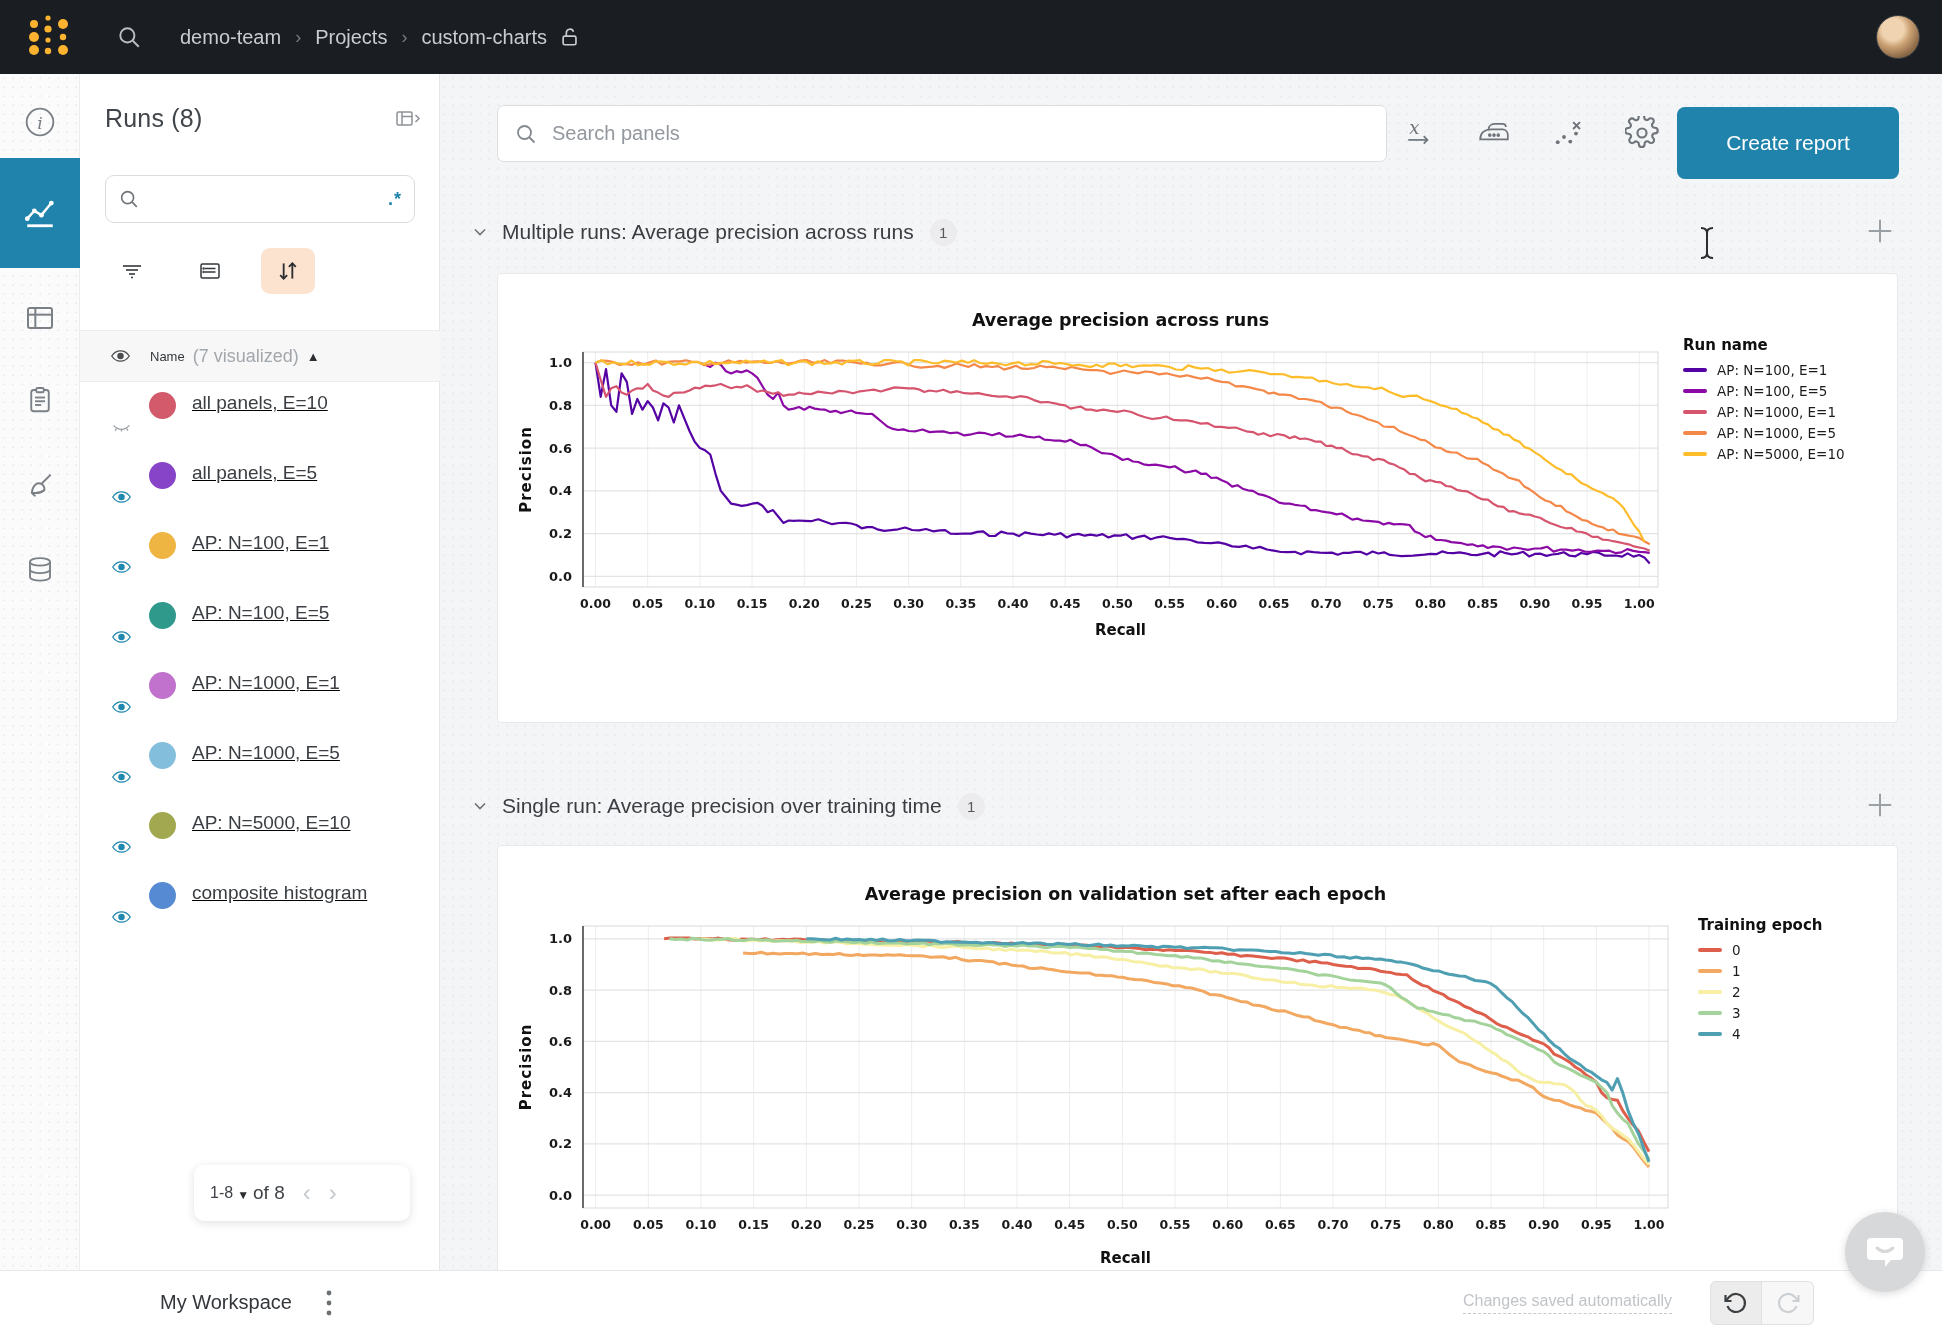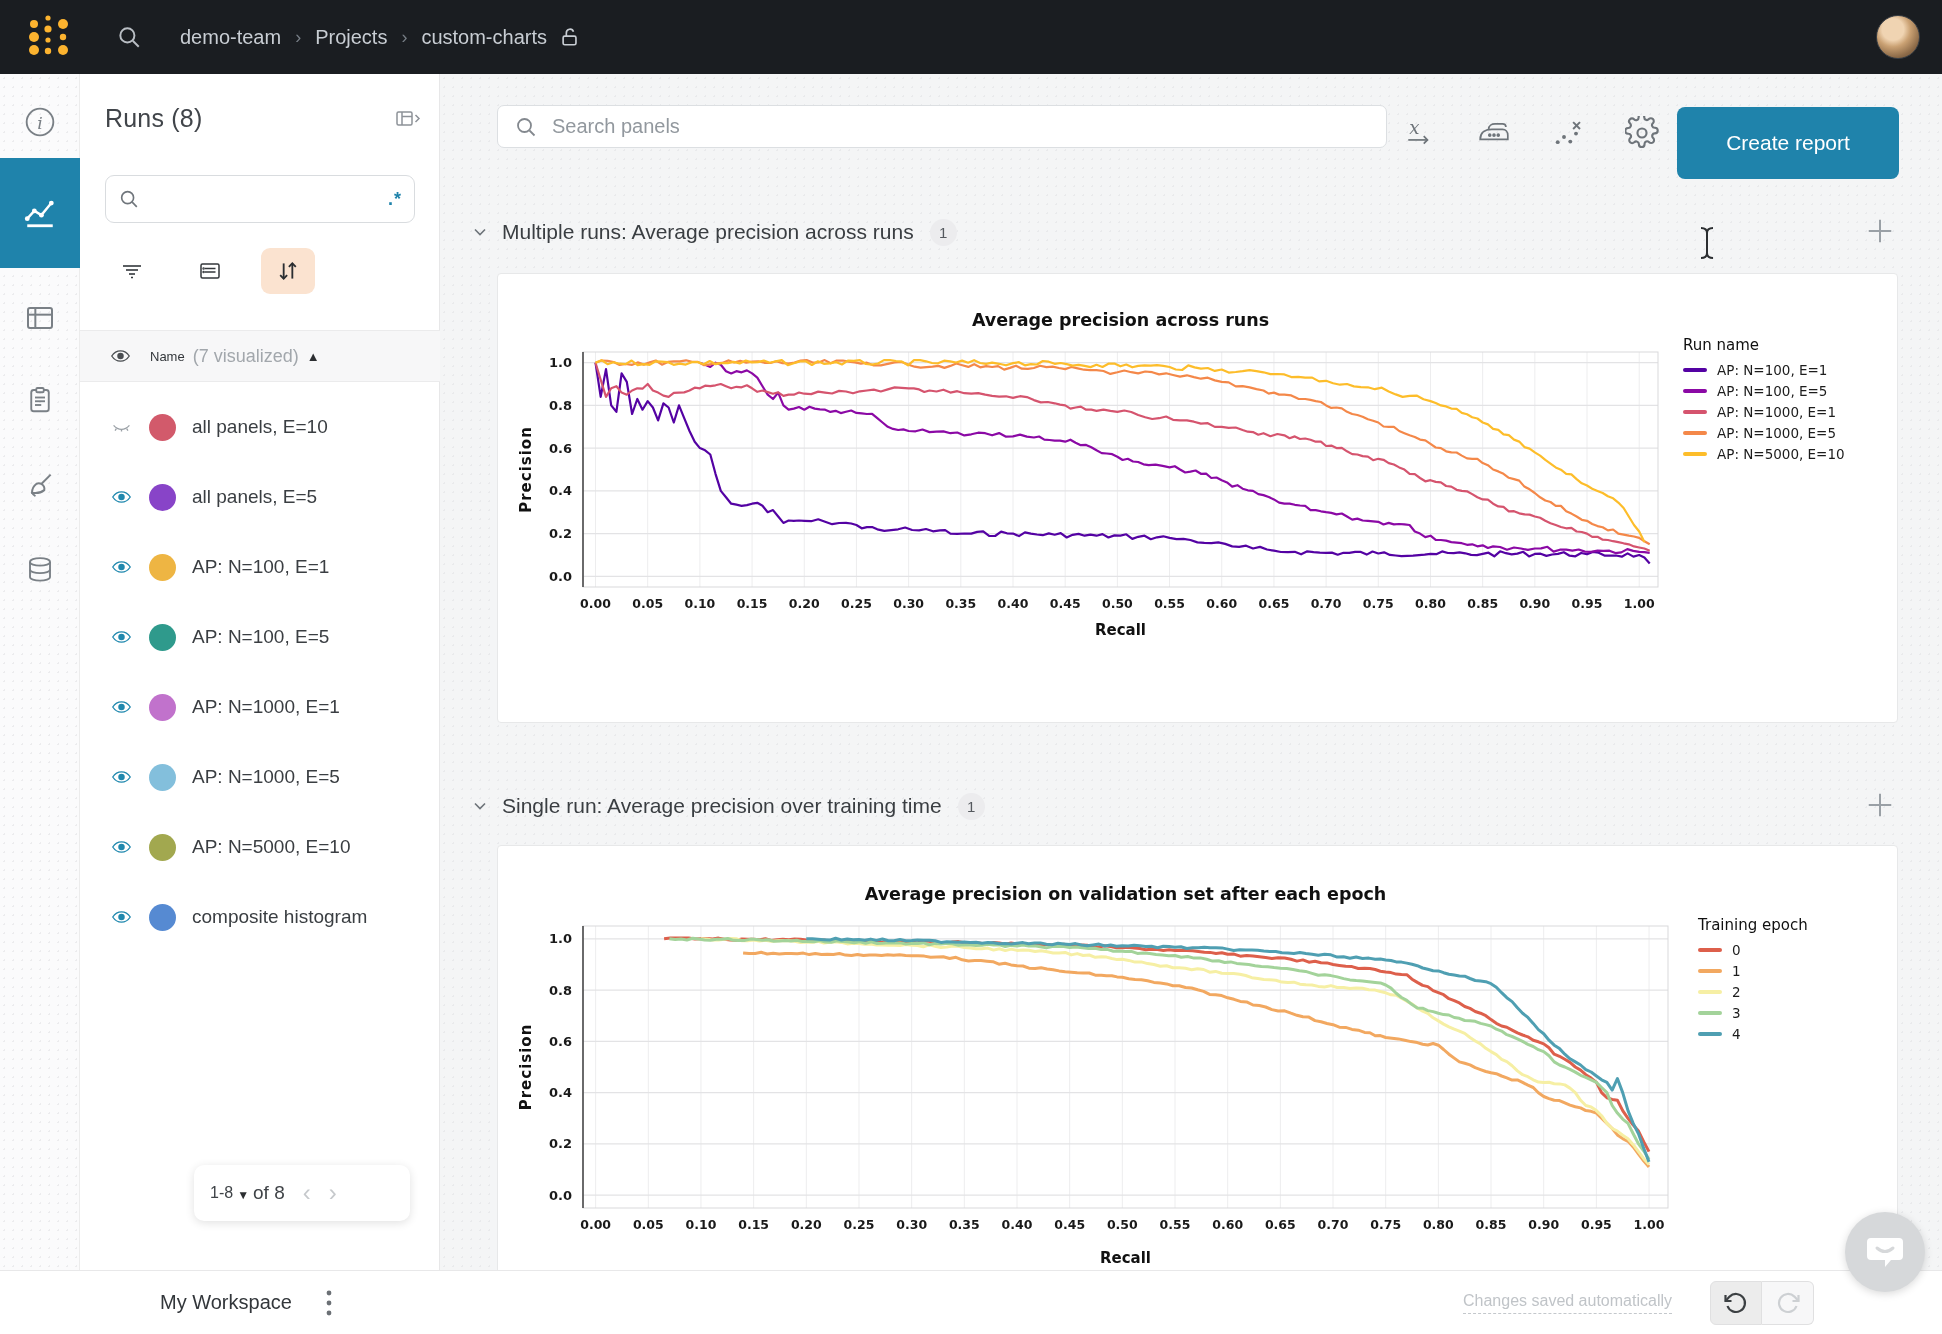--- a/index.html
+++ b/index.html
@@ -38,50 +38,50 @@
   .sb-regex { color:#1f83ab; font-size:18px; font-weight:700; letter-spacing:1px; cursor:pointer; }
   .sb-tools { position:absolute; left:25px; top:174px; display:flex; align-items:center; gap:24px; }
   .tool-btn { width:54px; height:46px; border:none; background:transparent; border-radius:9px; display:flex; align-items:center; justify-content:center; color:#33373b; cursor:pointer; }
   .tool-btn.active { background:#fbe3d0; }
   .name-row { position:absolute; left:0; top:256px; width:360px; height:52px; background:#f7f7f8; border-top:1px solid #ebebec; border-bottom:1px solid #ebebec; display:flex; align-items:center; padding-left:28px; cursor:pointer; }
   .name-row .hdr-eye { color:#4a4e52; display:flex; align-items:center; }
   .name-row .nm { font-size:13px; color:#33373b; margin-left:17px; }
   .name-row .viz { font-size:18px; color:#a2a7ac; margin-left:8px; }
   .name-row .caret { font-size:13px; color:#2b2e31; margin-left:8px; }
   .run-list { position:absolute; left:0; top:318px; width:360px; }
-  .run-row { height:70px; display:flex; align-items:center; padding-left:28px; cursor:pointer; }
+  .run-row { height:70px; display:flex; padding-left:28px; cursor:pointer;text-decoration:underline; }
   .run-row .eye { width:26px; display:flex; align-items:center; justify-content:center; color:#2088ae; cursor:pointer; }
   .run-row .eye.off { color:#9aa0a6; }
   .run-row .dot { width:27px; height:27px; border-radius:50%; margin-left:15px; flex:0 0 auto; }
   .run-row .lbl { font-size:19px; color:#3a3e42; margin-left:16px; white-space:nowrap; }
   .pager { position:absolute; left:114px; top:1091px; width:216px; height:56px; background:#ffffff; border-radius:10px;
     box-shadow:0 2px 10px rgba(0,0,0,.12); display:flex; align-items:center; padding:0 16px; }
   .pager .rng { font-size:16px; color:#3f4347; }
   .pager .dd { font-size:12px; color:#2b2e31; margin:4px 4px 0 4px; }
   .pager .of { font-size:19px; color:#3f4347; }
   .pager .pg-btn { background:none; border:none; color:#c6c9cc; font-size:24px; margin-left:18px; cursor:pointer; line-height:1; }
 
   
   .main { position:absolute; left:440px; top:74px; width:1502px; height:1196px; overflow:hidden;
     background:#f4f5f6; background-image: radial-gradient(#e9eaec 1px, transparent 1px); background-size:9px 9px; }
-  .panels-search { position:absolute; left:57px; top:31px; width:890px; height:43px; background:#fff; border:1px solid #dcdfe2; border-radius:7px; display:flex; align-items:center; padding:0 16px; }
+  .panels-search { position:absolute; left:57px; top:31px; width:890px; height:57px; background:#fff; border:1px solid #dcdfe2; border-radius:7px; display:flex; align-items:center; padding:0 16px; }
   .panels-search svg { color:#83888e; }
   .panels-search input { flex:1; border:none; outline:none; background:transparent; font-size:20px; margin-left:14px; color:#33373b; }
   .panels-search input::placeholder { color:#92989e; }
   .tb-icons { position:absolute; left:960px; top:38px; display:flex; align-items:center; gap:34px; color:#6e747a; }
   .tb-icons .tbi { background:none; border:none; color:#6e747a; cursor:pointer; display:flex; align-items:center; justify-content:center; width:40px; height:42px; }
   .create-report { position:absolute; left:1237px; top:33px; width:222px; height:72px; background:#1f83ab; color:#fff; font-size:21px; border:none; border-radius:8px; cursor:pointer; font-family:"Liberation Sans",sans-serif; }
   .section-hdr { position:absolute; left:30px; height:40px; display:flex; align-items:center; }
   .section-hdr .chev { background:none; border:none; color:#6e747a; cursor:pointer; display:flex; align-items:center; }
   .section-hdr .st { font-size:21px; color:#3a3e42; margin-left:12px; }
   .section-hdr .badge { width:27px; height:27px; border-radius:50%; background:#ececee; color:#55595e; font-size:15px; display:flex; align-items:center; justify-content:center; margin-left:16px; }
   .plus-btn { position:absolute; width:40px; height:40px; background:none; border:none; color:#9aa0a6; cursor:pointer; }
   .panel { position:absolute; left:57px; width:1401px; background:#ffffff; border:1px solid #e7e8e9; border-radius:4px; }
   .legend { position:absolute; font-family:"DejaVu Sans", sans-serif; }
-  .legend .lg-title { font-size:15px; font-weight:400; color:#101010; margin-bottom:8px; }
+  .legend .lg-title { font-size:15px; font-weight:700; color:#101010; margin-bottom:8px; }
   .legend .lg-item { display:flex; align-items:center; margin-bottom:5px; }
   .legend .lg-swatch { width:24px; height:4px; border-radius:2px; flex:0 0 auto; }
   .legend .lg-label { font-size:13.5px; color:#1c1c1c; margin-left:10px; white-space:nowrap; }
   .cursor-ibeam { position:absolute; color:#2b2e31; z-index:5; pointer-events:none; }
 
   
   .footer { position:absolute; left:0; top:1270px; width:1942px; height:64px; background:#ffffff; border-top:1px solid #e8e8e9; z-index:20; display:flex; align-items:center; }
   .fw { position:absolute; left:160px; font-size:20px; color:#33373b; }
   .kebab { position:absolute; left:325px; background:none; border:none; cursor:pointer; display:flex; align-items:center; height:40px; }
   .saved { position:absolute; right:270px; font-size:16px; color:#c0c4c8; border-bottom:1px dashed #c4c8cc; padding-bottom:3px; }

